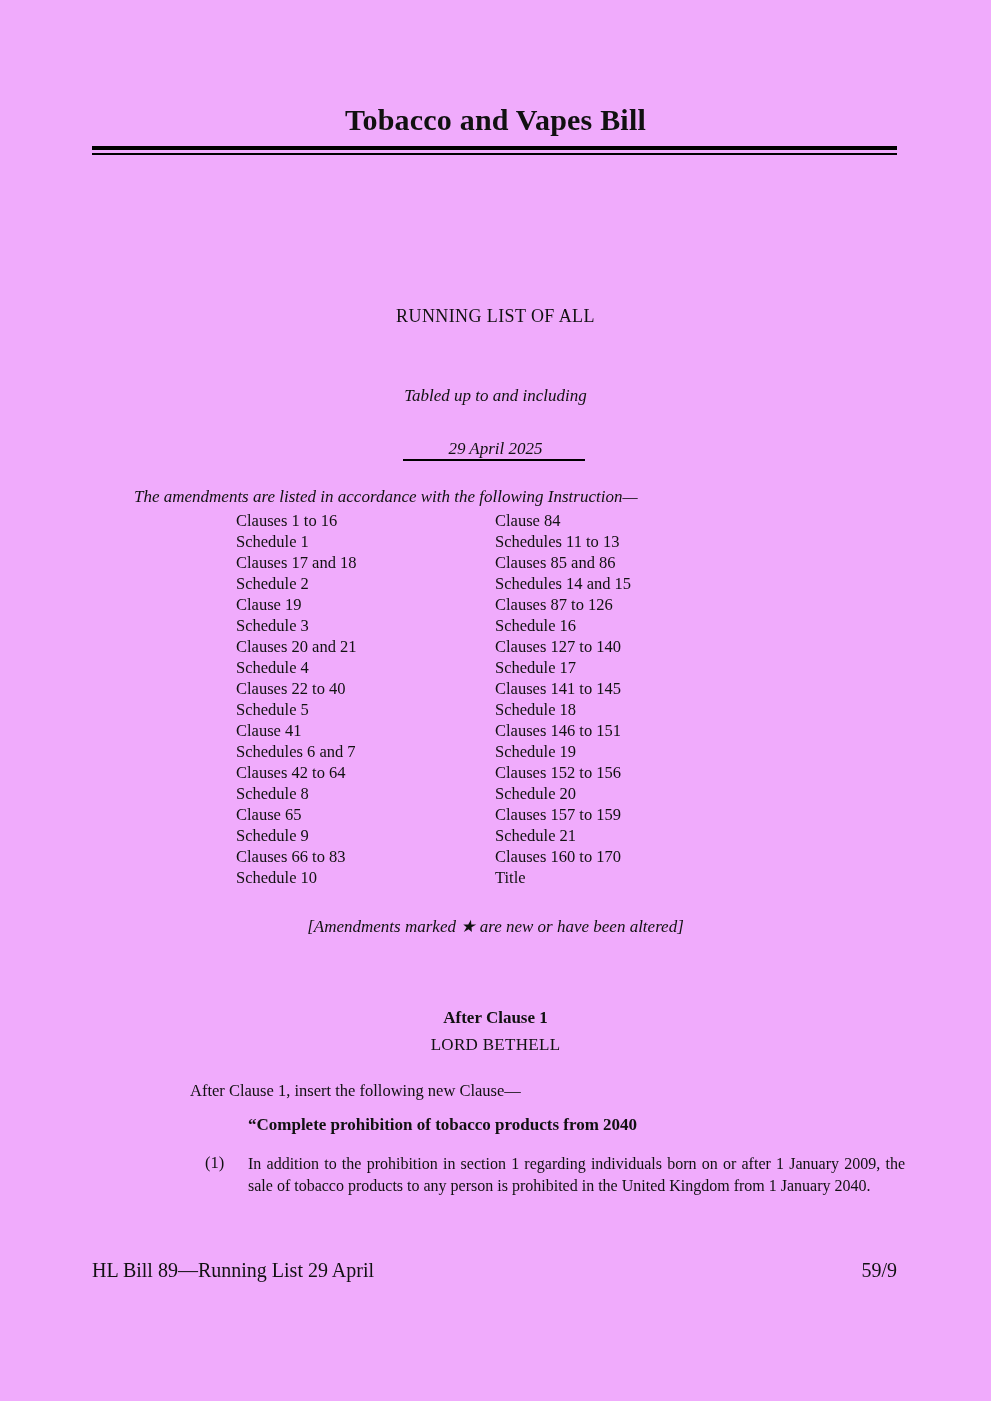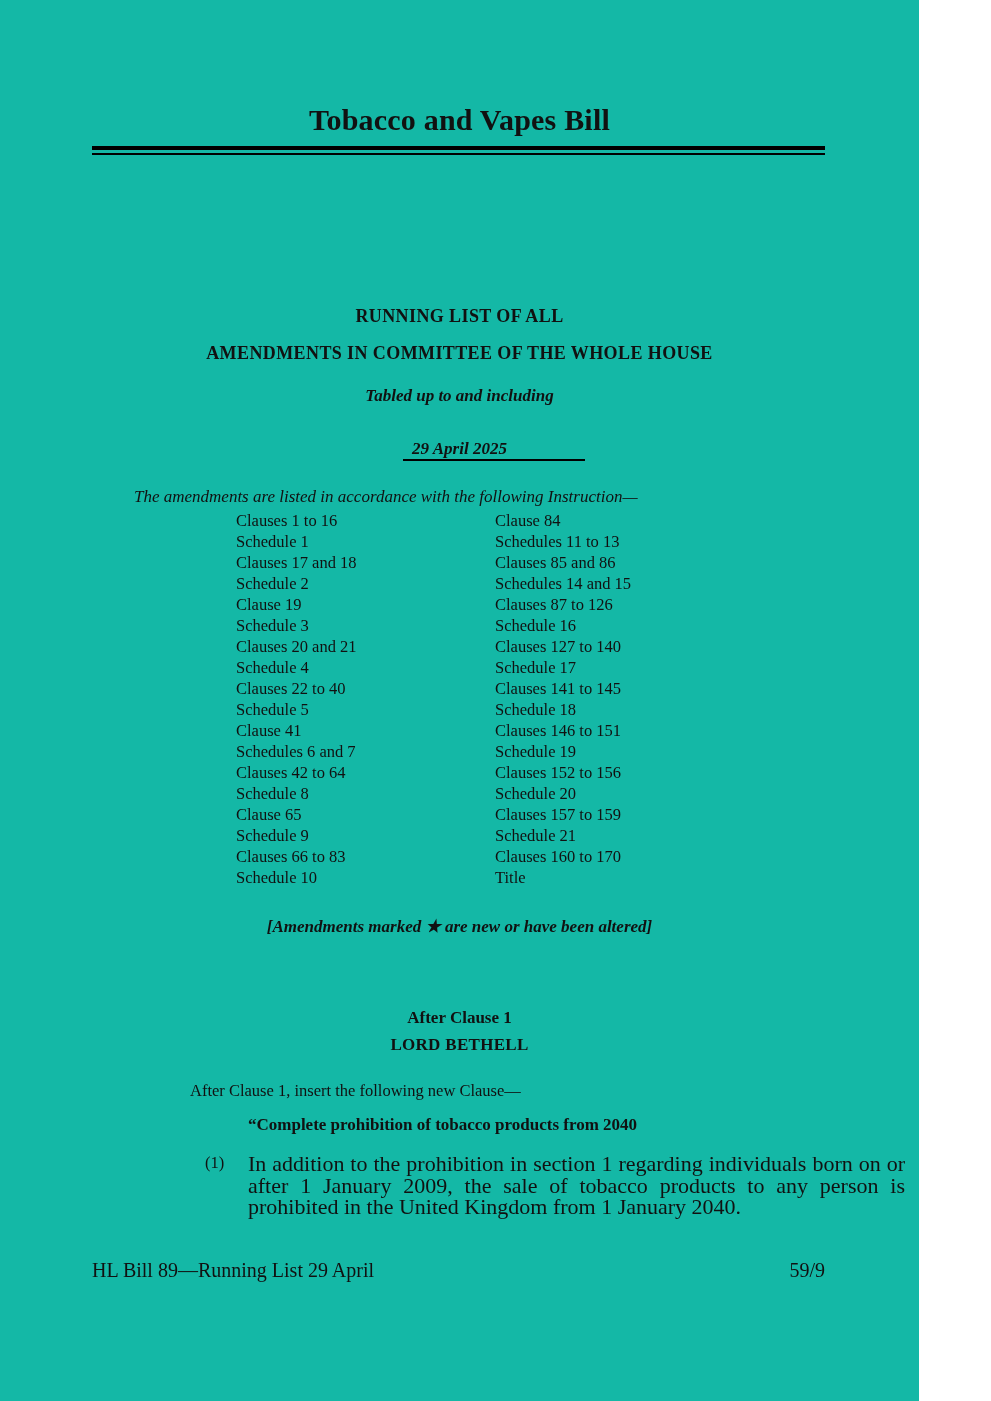--- a/index.html
+++ b/index.html
@@ -1,26 +1,26 @@
 <!DOCTYPE html>
 <html><head>
 <meta charset="utf-8">
 <style>
   html, body { margin: 0; padding: 0; background: #ffffff; }
   .page {
     position: relative;
-    width: 919px;
+    width: 991px;
     height: 1401px;
-    background: #14b8a6;
+    background: #f0abfc;
     color: #111111;
     font-family: "Liberation Serif", "DejaVu Serif", serif;
     overflow: hidden;
   }
   .abs { position: absolute; }
-  .center { left: 0; right: 0; text-align: center; font-weight: bold; }
+  .center { left: 0; right: 0; text-align: center; }
 
   .doc-title {
     top: 103px;
     font-size: 30px;
     font-weight: bold;
     letter-spacing: 0.2px;
   }
   .title-rule {
     top: 146px; left: 92px; right: 94px;
     border-top: 4px solid #000;
@@ -49,41 +49,40 @@
 
   .after-clause { top: 988px; font-size: 17px; font-weight: bold; margin-top: 20px; }
   .mover { top: 1035px; font-size: 17px; letter-spacing: 0.3px; }
   .lead-in { top: 1081px; left: 190px; font-size: 16.5px; }
   .clause-title { top: 1115px; left: 248px; font-size: 17px; font-weight: bold; font-family: Liberation Serif, serif; }
 
   .amend-item { top: 1153px; left: 205px; display: flex; }
   .item-number { width: 43px; font-size: 16.5px; }
   .item-text {
     width: 657px;
-    font-size: 22px;
+    font-size: 16px;
     line-height: 21.5px;
     text-align: justify;
   }
 
   .footer {
     top: 1259px; left: 92px; right: 94px;
     display: flex; justify-content: space-between;
     font-size: 20px;
   }
 </style>
 </head>
 <body>
 
 <div class="page">
 
   <div class="abs center doc-title">Tobacco and Vapes Bill</div>
   <div class="abs title-rule"></div>
 
   <div class="abs center running-1">RUNNING LIST OF ALL</div>
-  <div class="abs center running-2">AMENDMENTS IN COMMITTEE OF THE WHOLE HOUSE</div>
 
   <div class="abs center tabled-1">Tabled up to and including</div>
   <div class="abs center tabled-2">29 April 2025</div>
 
   <div class="abs sep-rule"></div>
 
   <div class="abs instruction">The amendments are listed in accordance with the following Instruction—</div>
 
   <div class="abs columns">
     <div class="col col-left">

